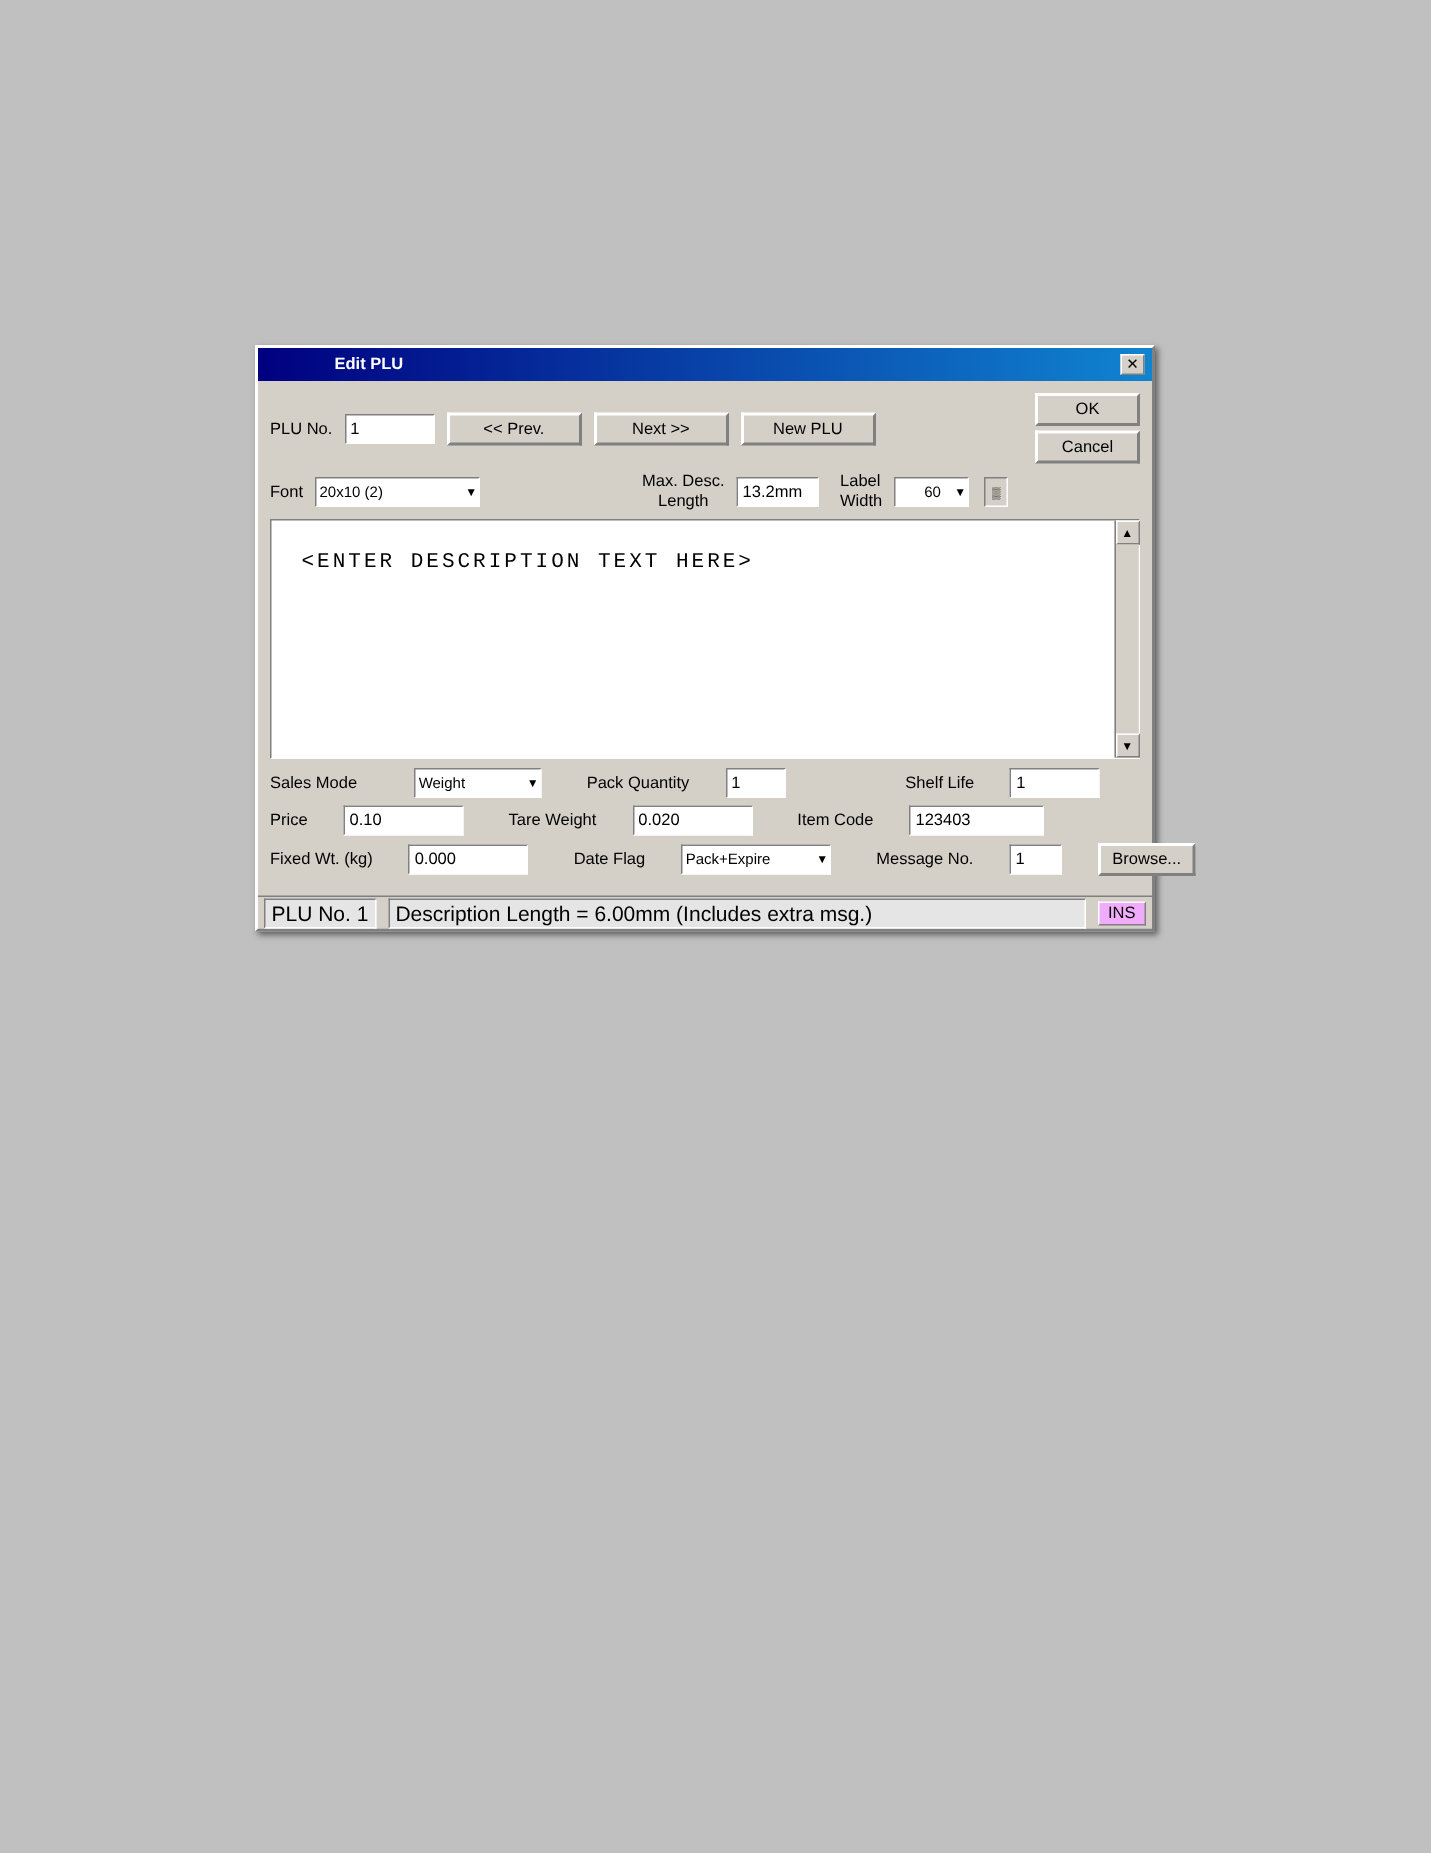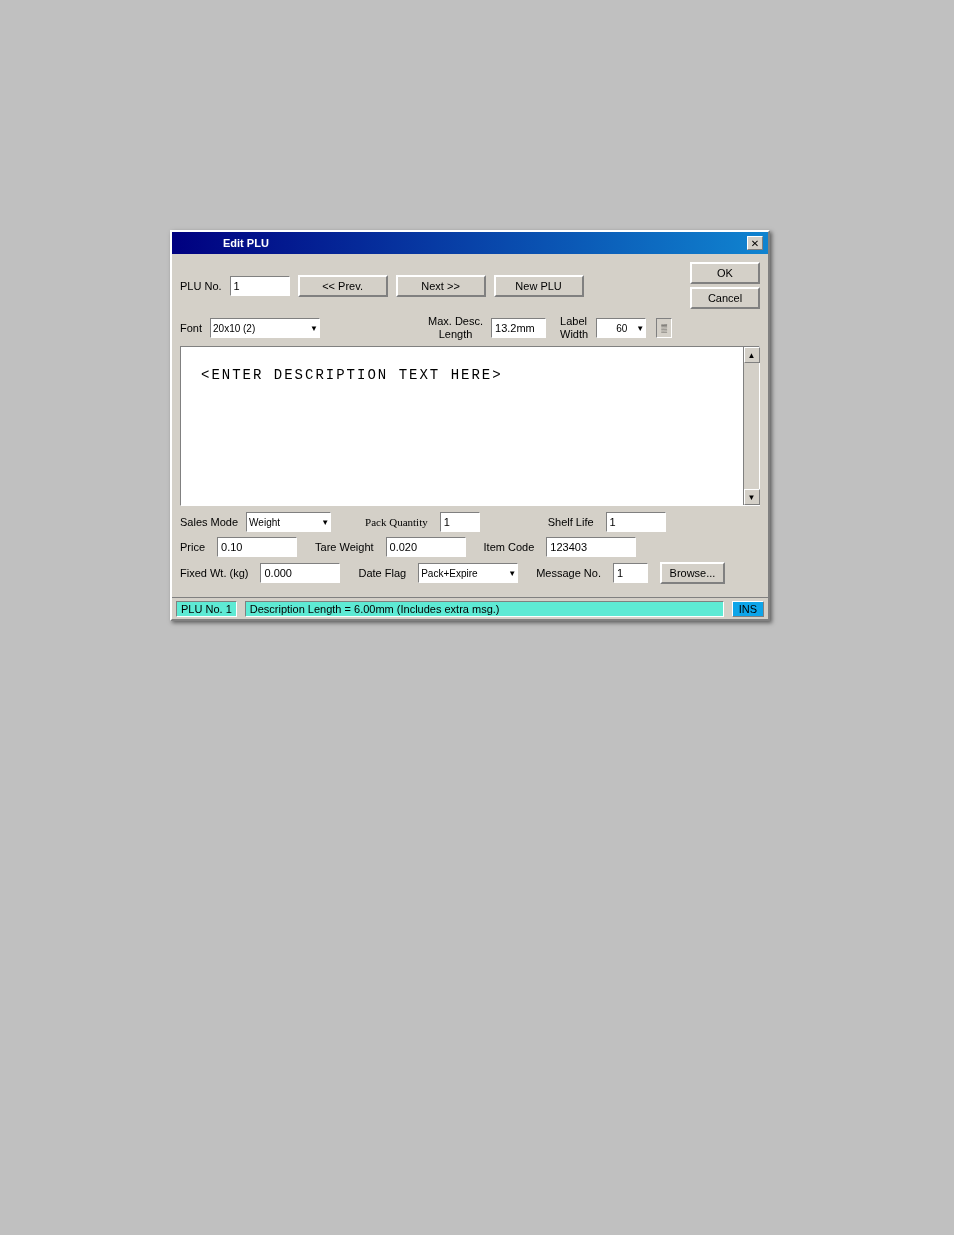--- a/index.html
+++ b/index.html
@@ -173,21 +173,21 @@
 
     .scroll-track {
       flex: 1;
       width: 100%;
       background: #d4d0c8;
     }
 
     .section-row {
       display: flex;
       align-items: center;
-      gap: 8px;
+      gap: 20px;
       margin-bottom: 5px;
     }
 
     .plu-no-row {
       display: flex;
       align-items: center;
       margin-bottom: 6px;
       gap: 8px;
     }
 
@@ -212,30 +212,30 @@
       display: flex;
       align-items: center;
       gap: 8px;
       height: 22px;
     }
 
     .status-segment {
       border: 1px solid;
       border-color: #808080 #ffffff #ffffff #808080;
       padding: 1px 4px;
-      font-size: 11px;
-      background: #5eead4;
+      font-size: 14px;
+      background: #e5e5e5;
     }
 
     .ins-badge {
       border: 1px solid;
       border-color: #ffffff #808080 #808080 #ffffff;
       padding: 1px 6px;
       font-size: 11px;
-      background: #0ea5e9;
+      background: #f0abfc;
       margin-left: auto;
     }
 
     .scrollbar-mini {
       width: 16px;
       height: 20px;
       background: #d4d0c8;
       border: 1px solid;
       border-color: #808080 #ffffff #ffffff #808080;
       display: flex;
@@ -294,26 +294,26 @@
       </div>
       <div class="scrollbar-v">
         <div class="scroll-btn">▲</div>
         <div class="scroll-track"></div>
         <div class="scroll-btn">▼</div>
       </div>
     </div>
 
     <div class="section-row">
       <span class="label">Sales Mode</span>
-      <div class="select-wrapper" style="width:85px; margin-left:0;">
+      <div class="select-wrapper" style="width:85px; margin-left:18px;">
         <select style="width:85px;">
           <option>Weight</option>
         </select>
       </div>
-      <span class="label" style="margin-left:26px;font-family:Liberation Serif, serif;">Pack Quantity</span>
+      <span class="label" style="margin-left:10px;">Pack Quantity</span>
       <input class="win-input" style="width: 40px; margin-left: 4px;" value="1">
       <span class="label" style="margin-left:60px;">Shelf Life</span>
       <input class="win-input" style="width: 60px; margin-left: 4px;" value="1">
     </div>
 
     <div class="section-row">
       <span class="label">Price</span>
       <input class="win-input" style="width: 80px; margin-left: 4px;" value="0.10">
       <span class="label" style="margin-left:10px;">Tare Weight</span>
       <input class="win-input" style="width: 80px; margin-left: 4px;" value="0.020">

